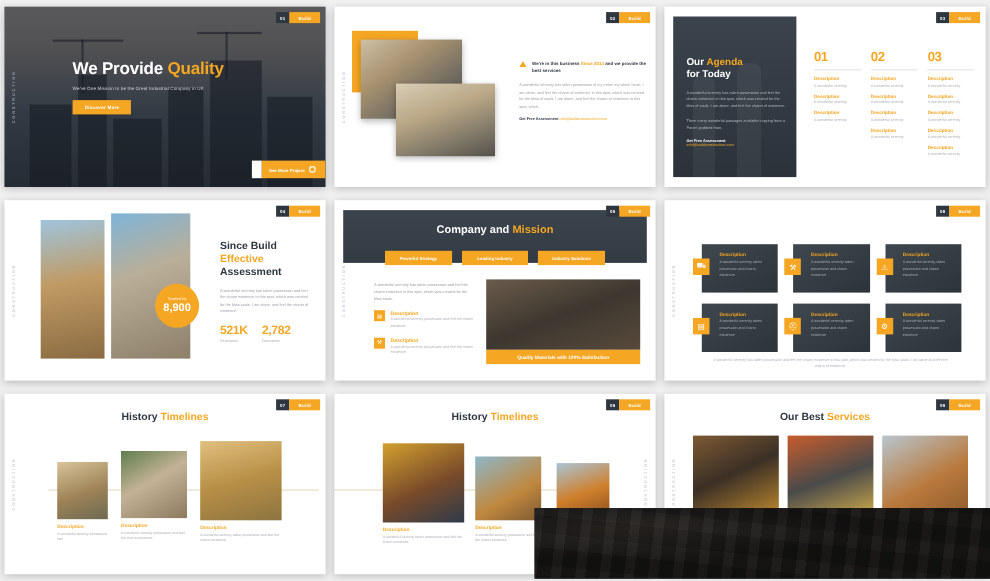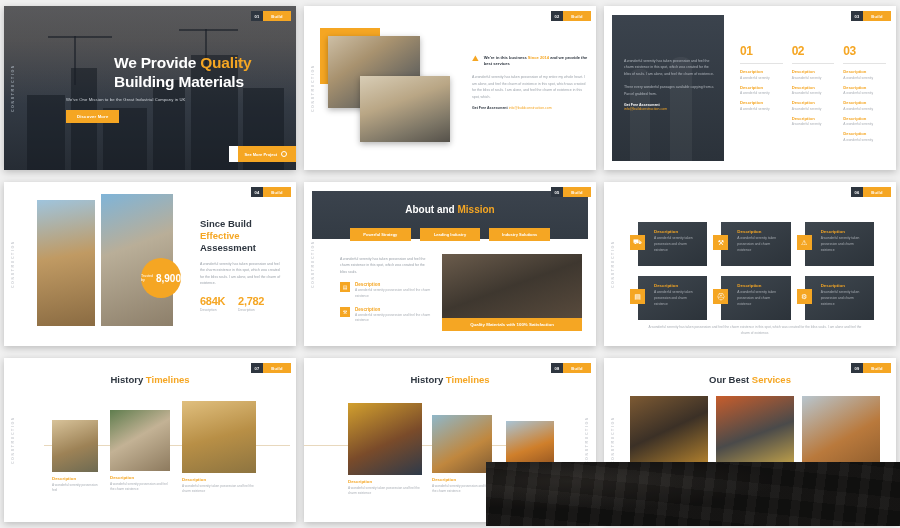--- a/index.html
+++ b/index.html
@@ -44,21 +44,21 @@
   
   .hero { position:absolute; inset:0; background:linear-gradient(180deg,#3d4652 0%,#2c333d 55%,#1f252d 100%); }
   .hero .sky { position:absolute; inset:0;
     background:
       linear-gradient(180deg, rgba(255,170,80,.10) 20%, rgba(0,0,0,0) 60%),
       linear-gradient(180deg,#46505d 0%,#39414c 40%,#262c34 100%);
   }
   .bld { position:absolute; bottom:0; background:rgba(20,25,32,.55); }
   .crane { position:absolute; background:rgba(25,30,38,.6); }
   .hero-txt { position:absolute; left:62px; top:48px; z-index:4; }
-  .hero-txt h1 { color:#fff; font-size:15.5px; font-weight:bold; line-height:1.22; letter-spacing:-.2px;margin-left:48px; }
+  .hero-txt h1 { color:#fff; font-size:15.5px; font-weight:bold; line-height:1.22; letter-spacing:-.2px; }
   .hero-txt h1 .or { color:#f5a623; }
   .hero-sub { color:#cfd4da; font-size:4.2px; margin-top:5px; letter-spacing:.1px; }
   .btn-or {
     display:inline-block; margin-top:8px; background:#f5a623; color:#fff;
     font-size:4.2px; font-weight:bold; padding:4px 11px; letter-spacing:.2px;
   }
   .corner-cta { position:absolute; right:0; bottom:8px; display:flex; align-items:stretch; z-index:6; }
   .corner-cta .wh { background:#fff; width:9px; }
   .corner-cta .og { background:#f5a623; color:#fff; font-size:4px; font-weight:bold;
       padding:5px 9px 5px 7px; display:flex; align-items:center; gap:4px; }
@@ -94,21 +94,21 @@
   .col .rule { height:1px; background:#e3e3e3; margin:5px 0 5px; }
   .itm { margin-bottom:5px; }
   .itm .t { font-size:4.2px; color:#f5a623; font-weight:bold; }
   .itm .d { font-size:3.3px; color:#a9aeb5; margin-top:1.5px; }
   
   .s4a { position:absolute; left:33px; top:18px; width:58px; bottom:20px;
     background:linear-gradient(170deg,#9fc4dd 0%,#c09a63 45%,#8a6b42 100%); }
   .s4b { position:absolute; left:97px; top:12px; width:72px; bottom:20px;
     background:linear-gradient(160deg,#7fb4d8 0%,#b9ae98 40%,#8d7f6a 100%); }
   .circ { position:absolute; left:137px; top:76px; width:40px; height:40px; border-radius:50%;
-    background:#f5a623; color:#fff; display:flex; flex-direction:row;
+    background:#f5a623; color:#fff; display:flex; flex-direction:column;
     align-items:center; justify-content:center; z-index:5; }
   .circ .c1 { font-size:3.6px; }
   .circ .c2 { font-size:10px; font-weight:bold; margin-top:1px; }
   .s4r { position:absolute; left:196px; top:36px; right:12px; }
   .stats { display:flex; gap:13px; margin-top:8px; }
   .stat .v { font-size:11px; font-weight:bold; color:#f5a623; letter-spacing:-.3px; }
   .stat .l { font-size:3.3px; color:#a9aeb5; margin-top:1px; }
   
   .s5hd { position:absolute; left:8px; right:8px; top:9px; height:48px;
     background:linear-gradient(180deg,#3b434d,#333b44); display:flex; align-items:flex-start;
@@ -182,21 +182,21 @@
         <div class="bld" style="left:51%;width:11%;height:55%"></div>
         <div class="bld" style="left:64%;width:16%;height:70%"></div>
         <div class="bld" style="left:82%;width:14%;height:50%"></div>
         <div class="crane" style="left:15%;top:18%;width:22%;height:2px"></div>
         <div class="crane" style="left:24%;top:18%;width:2px;height:30%"></div>
         <div class="crane" style="left:60%;top:14%;width:20%;height:2px"></div>
         <div class="crane" style="left:69%;top:14%;width:2px;height:26%"></div>
       </div>
       <div class="vword light">CONSTRUCTION</div>
       <div class="hero-txt">
-        <h1><span>We Provide </span><span class="or">Quality</span><br><span>Building Materials</span></h1>
+        <h1><span>We Provide </span><span class="or">Quality</span><br></h1>
         <div class="hero-sub">We've One Mission to be the Great Industrial Company in UK</div>
         <div class="btn-or">Discover More</div>
       </div>
       <div class="corner-cta">
         <div class="wh"></div>
         <div class="og">
           <span>See More Project</span>
           <span class="dot-c"></span>
         </div>
       </div>
@@ -230,20 +230,21 @@
       </div>
     </div>
   </div>
 
   <div class="slide-wrap">
     <div class="slide">
       <div class="s3-dark">
         <div class="fig" style="left:18px;bottom:0;width:20px;height:92px;border-radius:8px 8px 0 0"></div>
         <div class="fig" style="left:58px;bottom:0;width:22px;height:104px;border-radius:9px 9px 0 0"></div>
         <div class="s3-txt">
+          <h2><span>Our </span><span class="or">Agenda</span><br><span>for Today</span></h2>
           <div class="para">A wonderful serenity has taken possession and feel the charm existence in this spot, which was created for the bliss of souls. I am alone, and feel the charm of existence.</div>
           <div class="para">There every wonderful passages available copying from a Parcel grabbed from.</div>
           <div class="small-link" style="color:#fff">
             <span>Get Free Assessment</span><br>
             <span class="or">info@buildconstruction.com</span>
           </div>
         </div>
       </div>
       <div class="cols">
         <div class="col">
@@ -325,40 +326,40 @@
       </div>
       <div class="s4r">
         <div class="h2t">
           <span>Since Build</span><br>
           <span class="or">Effective</span><br>
           <span>Assessment</span>
         </div>
         <div class="para">A wonderful serenity has taken possession and feel the charm existence in this spot, which was created for the bliss souls. I am alone, and feel the charm of existence.</div>
         <div class="stats">
           <div class="stat">
-            <div class="v">684K</div>
+            <div class="v">521K</div>
             <div class="l">Description</div>
           </div>
           <div class="stat">
             <div class="v">2,782</div>
             <div class="l">Description</div>
           </div>
         </div>
       </div>
       <div class="badge">
         <div class="num">04</div>
         <div class="lbl">Build</div>
       </div>
     </div>
   </div>
 
   <div class="slide-wrap">
     <div class="slide">
       <div class="s5hd">
-        <h2><span>About and </span><span class="or">Mission</span></h2>
+        <h2><span>Company and </span><span class="or">Mission</span></h2>
       </div>
       <div class="tabs">
         <div class="tab">Powerful Strategy</div>
         <div class="tab">Leading Industry</div>
         <div class="tab">Industry Solutions</div>
       </div>
       <div class="vword">CONSTRUCTION</div>
       <div class="s5l">
         <div class="para" style="margin-top:0">A wonderful serenity has taken possession and feel the charm existence in this spot, which was created for the bliss souls.</div>
         <div class="fitem">

